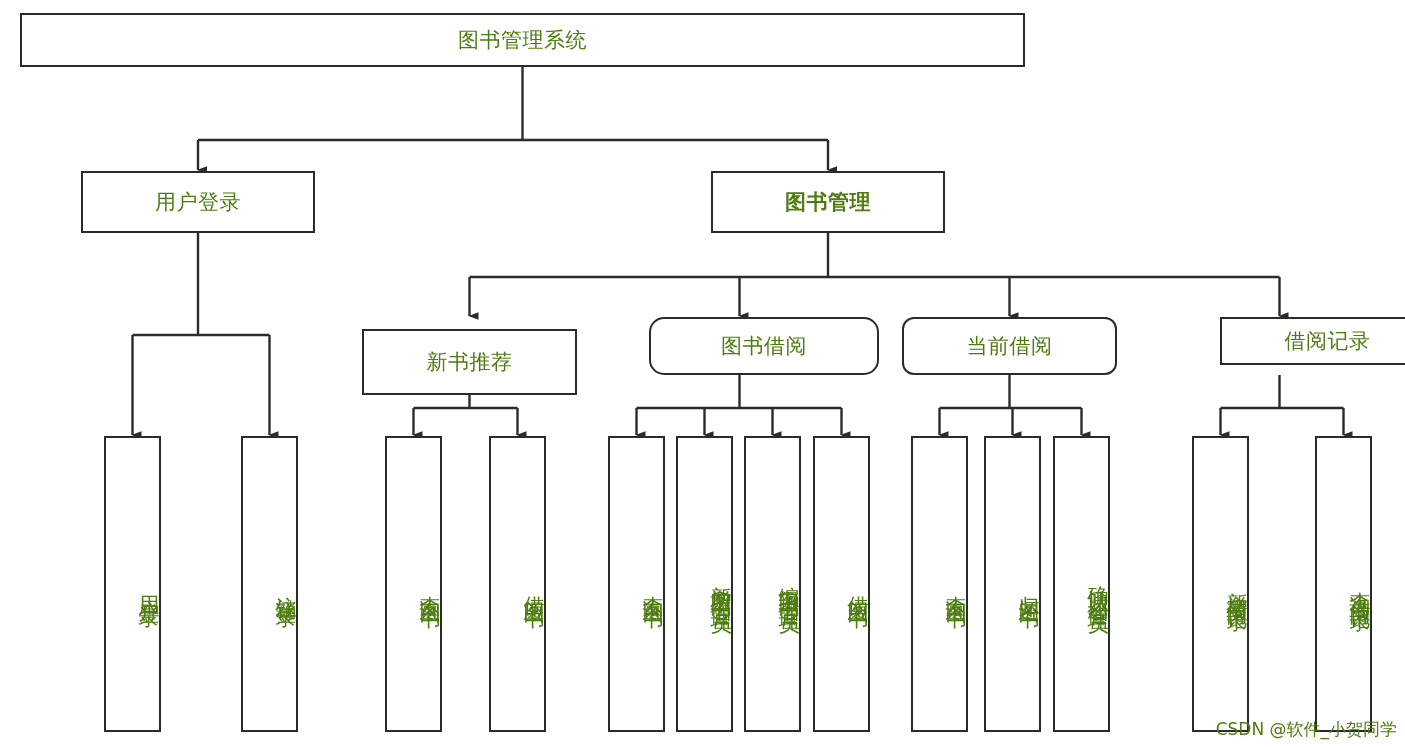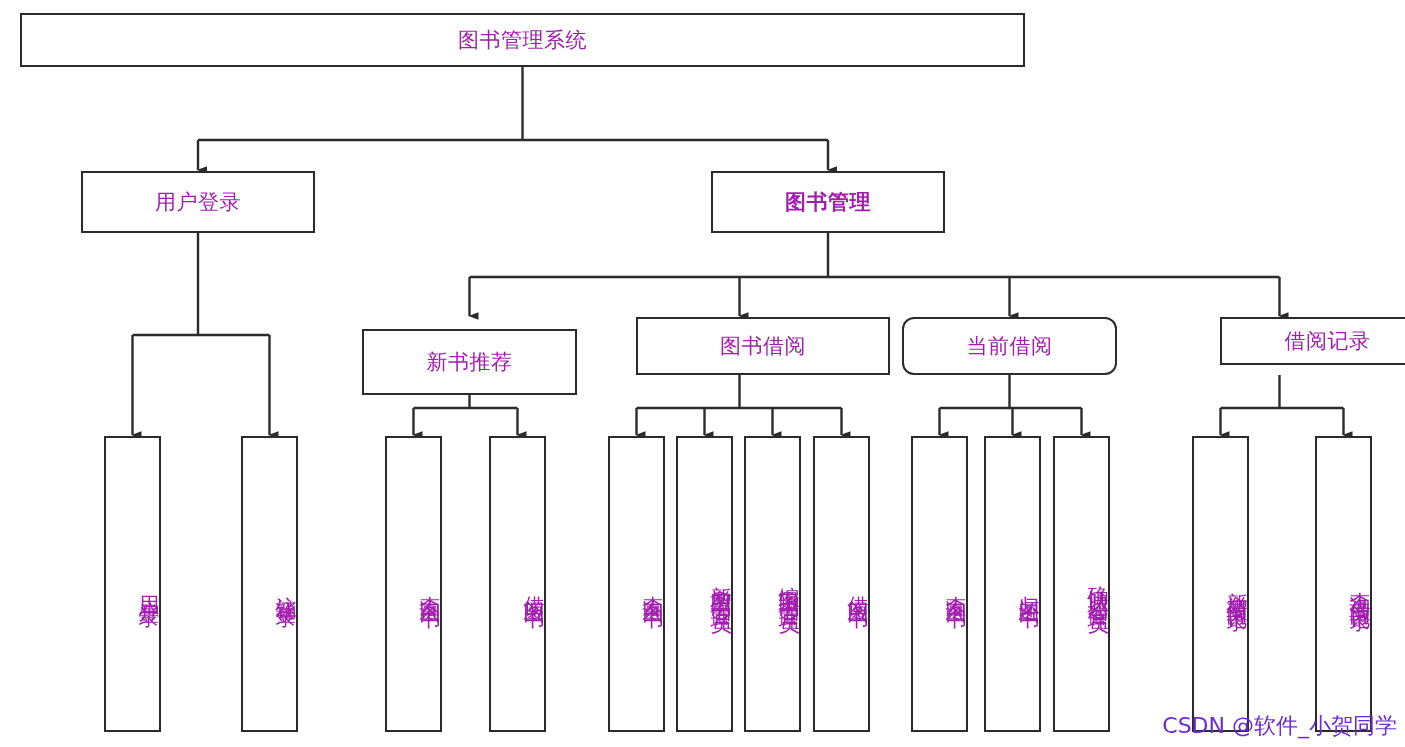--- a/index.html
+++ b/index.html
@@ -27,21 +27,21 @@
     height: 747px;
   }
   .node {
     position: absolute;
     box-sizing: border-box;
     background: #ffffff;
     border: 2px solid #2b2b2b;
     display: flex;
     align-items: center;
     justify-content: center;
-    color: #a21caf;
+    color: #4d7c0f;
   }
   .node.h {
     font-size: 21px;
     letter-spacing: 0.5px;
     white-space: nowrap;
   }
   .node.v {
     writing-mode: vertical-rl;
     text-orientation: upright;
     font-size: 21px;
@@ -53,22 +53,22 @@
   .node.v .vtext {
     writing-mode: vertical-rl;
     text-orientation: upright;
     letter-spacing: 4px;
     line-height: 1;
   }
   .watermark {
     position: absolute;
     right: 8px;
     bottom: 6px;
-    font-size: 22px;
-    color: #6d28d9;
+    font-size: 17px;
+    color: #4d7c0f;
     white-space: nowrap;
     pointer-events: none;
   }
 </style>
 </head>
 <body>
 
 <div id="diagram-root">
   <svg id="edges" viewBox="0 0 1405 747" preserveAspectRatio="none">
     <defs>
@@ -119,21 +119,21 @@
       </div>
       <div class="node h" style="left: 81px; top: 171px; width: 234px; height: 62px;">
         <span class="htext">用户登录</span>
       </div>
       <div class="node h" style="left: 711px; top: 171px; width: 234px; height: 62px; font-weight: bold;">
         <span class="htext">图书管理</span>
       </div>
       <div class="node h" style="left: 362px; top: 329px; width: 215px; height: 66px;">
         <span class="htext">新书推荐</span>
       </div>
-      <div class="node h" style="left: 636px; top: 317px; width: 254px; height: 58px;">
+      <div class="node h" style="left: 649px; top: 317px; width: 230px; height: 58px; border-radius: 15px;">
         <span class="htext">图书借阅</span>
       </div>
       <div class="node h" style="left: 902px; top: 317px; width: 215px; height: 58px; border-radius: 12px;">
         <span class="htext">当前借阅</span>
       </div>
       <div class="node h" style="left: 1220px; top: 317px; width: 215px; height: 48px;">
         <span class="htext">借阅记录</span>
       </div>
       <div class="node v" style="left: 104px; top: 436px; width: 57px; height: 296px;">
         <span class="vtext">用户登录</span>

